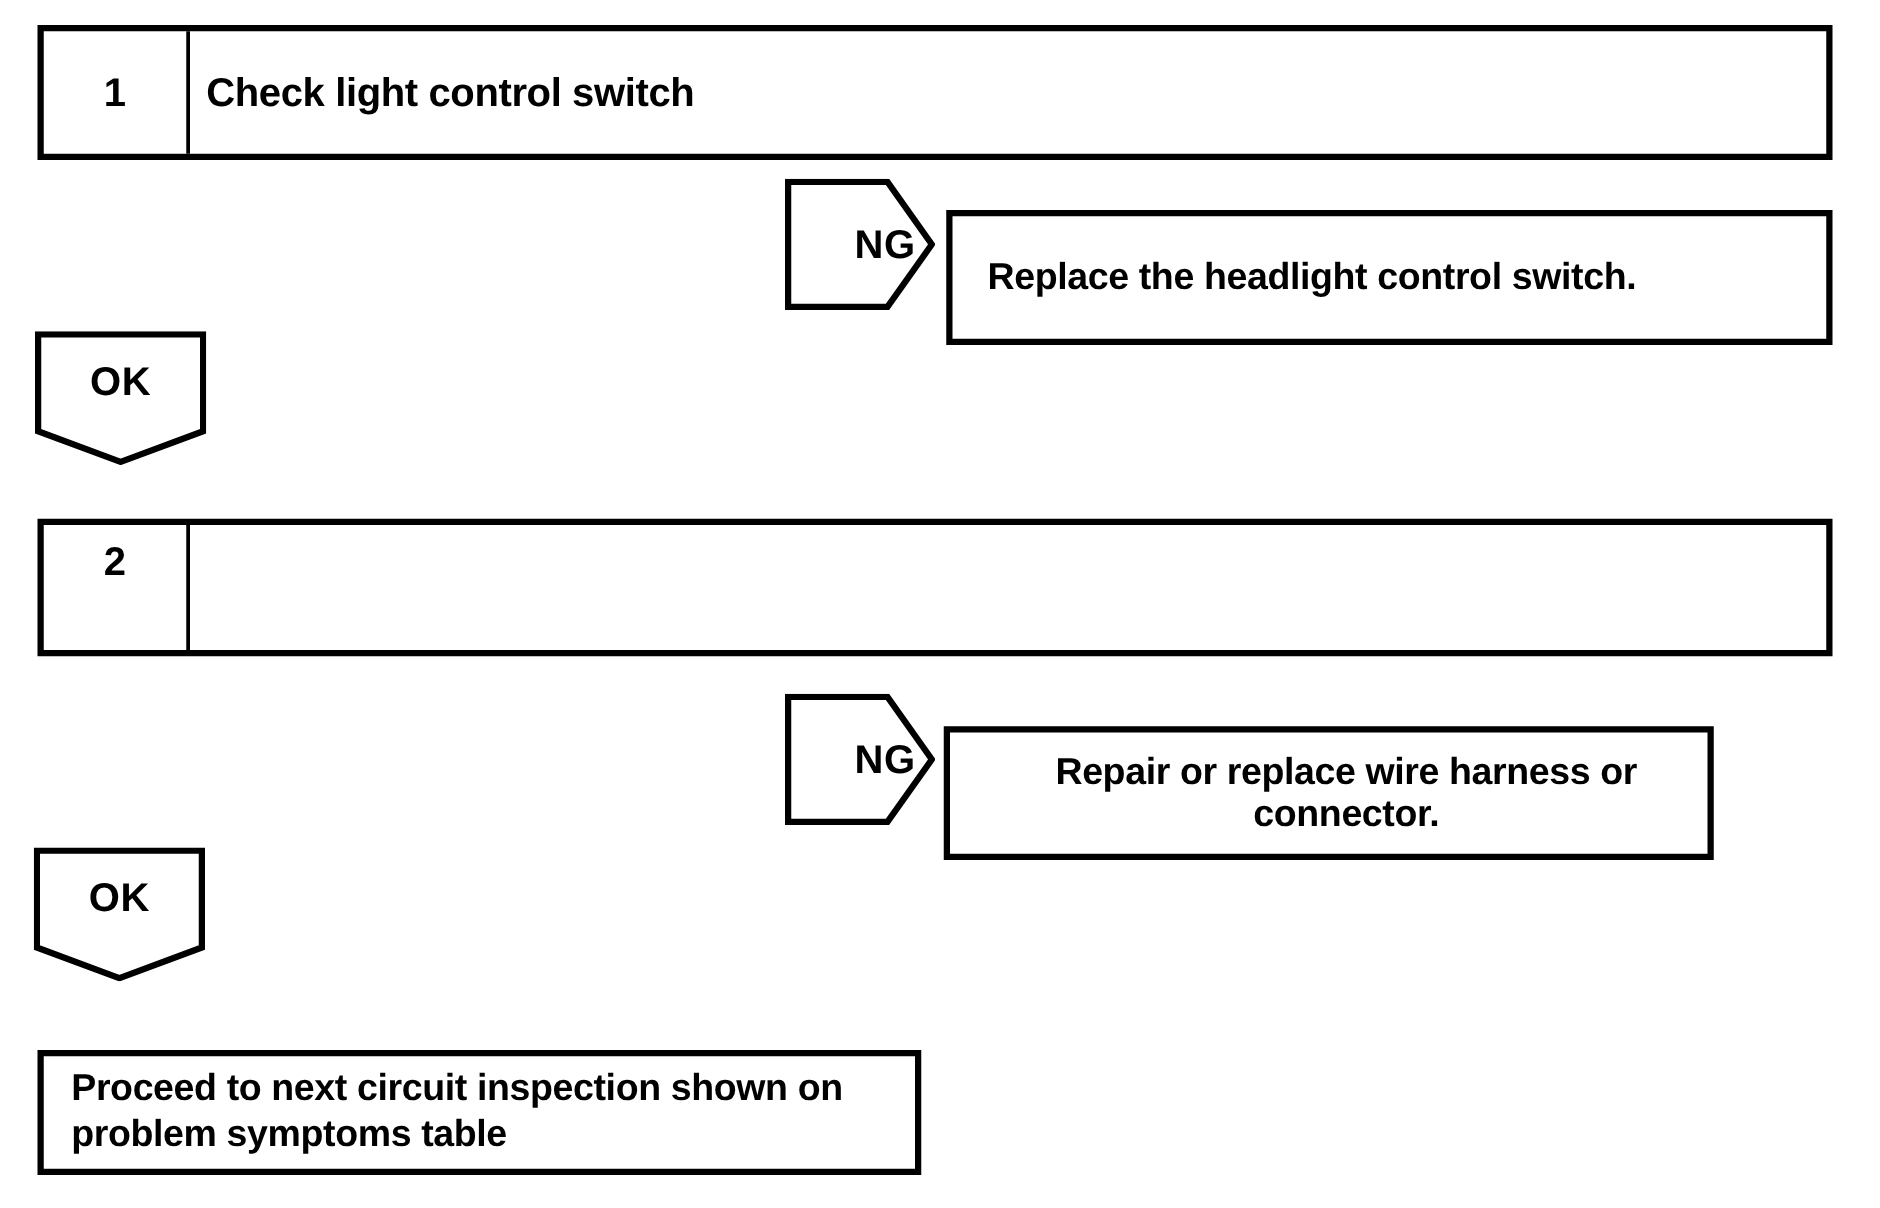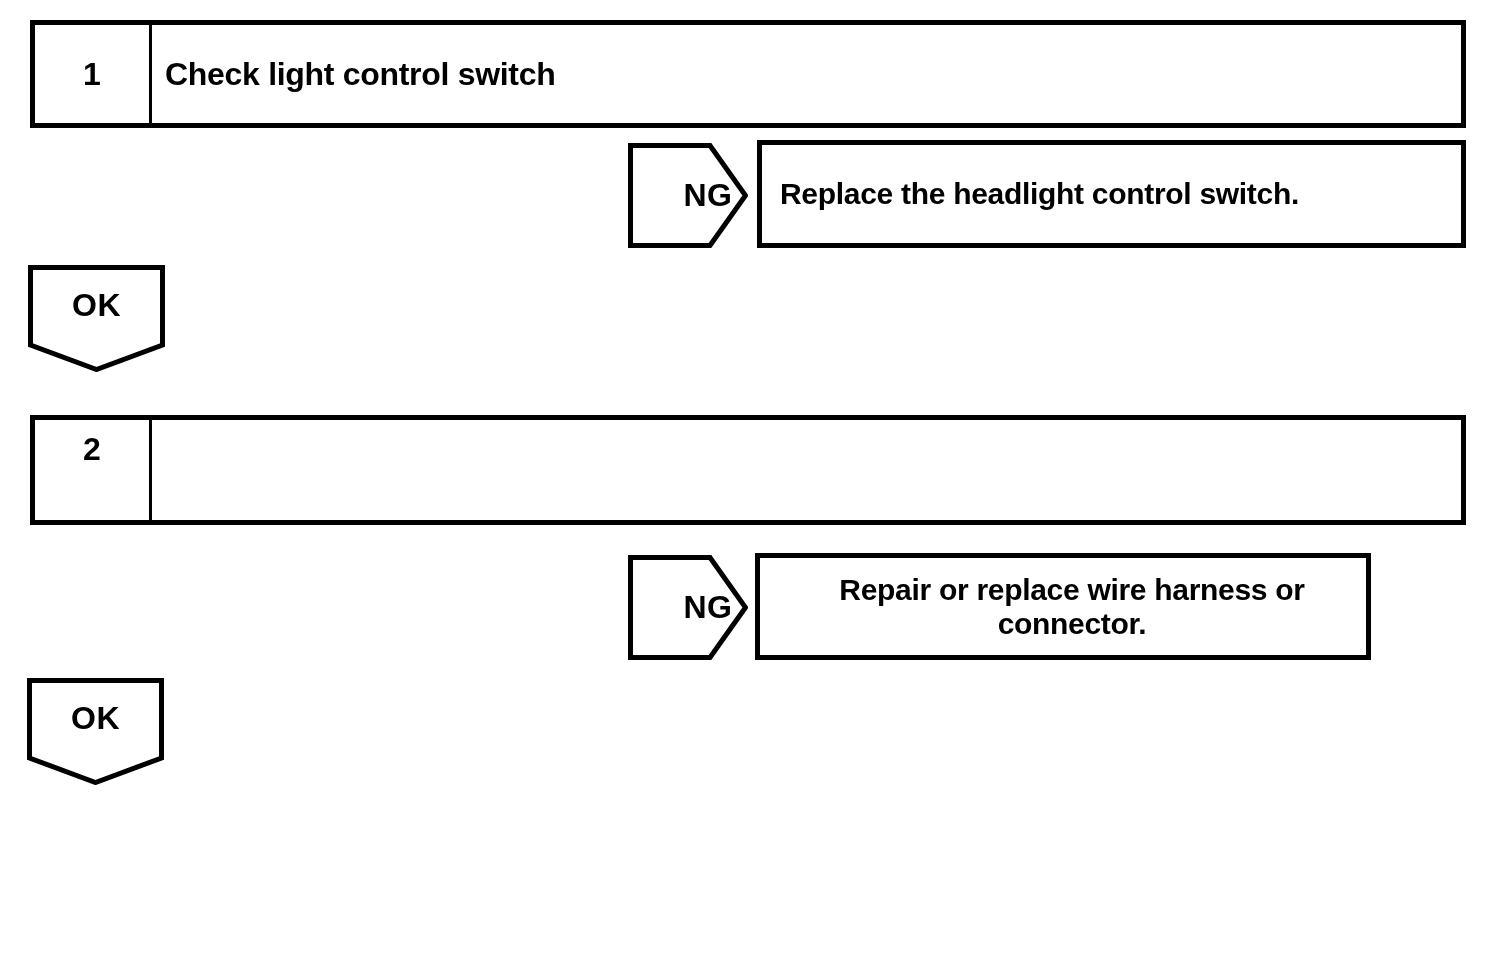--- a/index.html
+++ b/index.html
@@ -42,23 +42,24 @@
   }
   .step--center .numcell { align-items: center; }
   .step--center .titlecell { display: flex; align-items: center; }
   .step--top .numcell { padding-top: 10px; }
   .step--top .titlecell { padding-top: 12px; }
   .step--top .title-text { display: block; max-width: 1250px; }
   
   .resultbox {
     display: flex;
     align-items: center;
-    padding-left: 18px;
+    padding-left: 28px;
     font-size: 30px;
     letter-spacing: -0.3px;
+    margin-top: 28px;
   }
   
   .finalbox {
     padding: 7px 6px 0 22px;
     font-size: 30px;
     line-height: 37px;
     letter-spacing: -0.3px;
   }
   
   .shape { position: absolute; }
@@ -123,14 +124,17 @@
     <span>Repair or replace wire harness or connector.</span>
   </div>
 
   <div class="shape shape--ok" style="left:27px; top:678px; width:137px; height:107px;">
     <svg width="137" height="107" viewBox="0 0 137 107">
       <polygon points="2.5,2.5 134.5,2.5 134.5,80 68.5,104.5 2.5,80" fill="#ffffff" stroke="#000000" stroke-width="5" stroke-linejoin="miter"></polygon>
     </svg>
     <span class="shape-label">OK</span>
   </div>
 
+  <div class="box finalbox" style="left:30px; top:840px; width:707px; height:100px;">
+    <span>Proceed to next circuit inspection shown on problem symptoms table</span>
+  </div>
 
 </div>
 
 </body></html>

